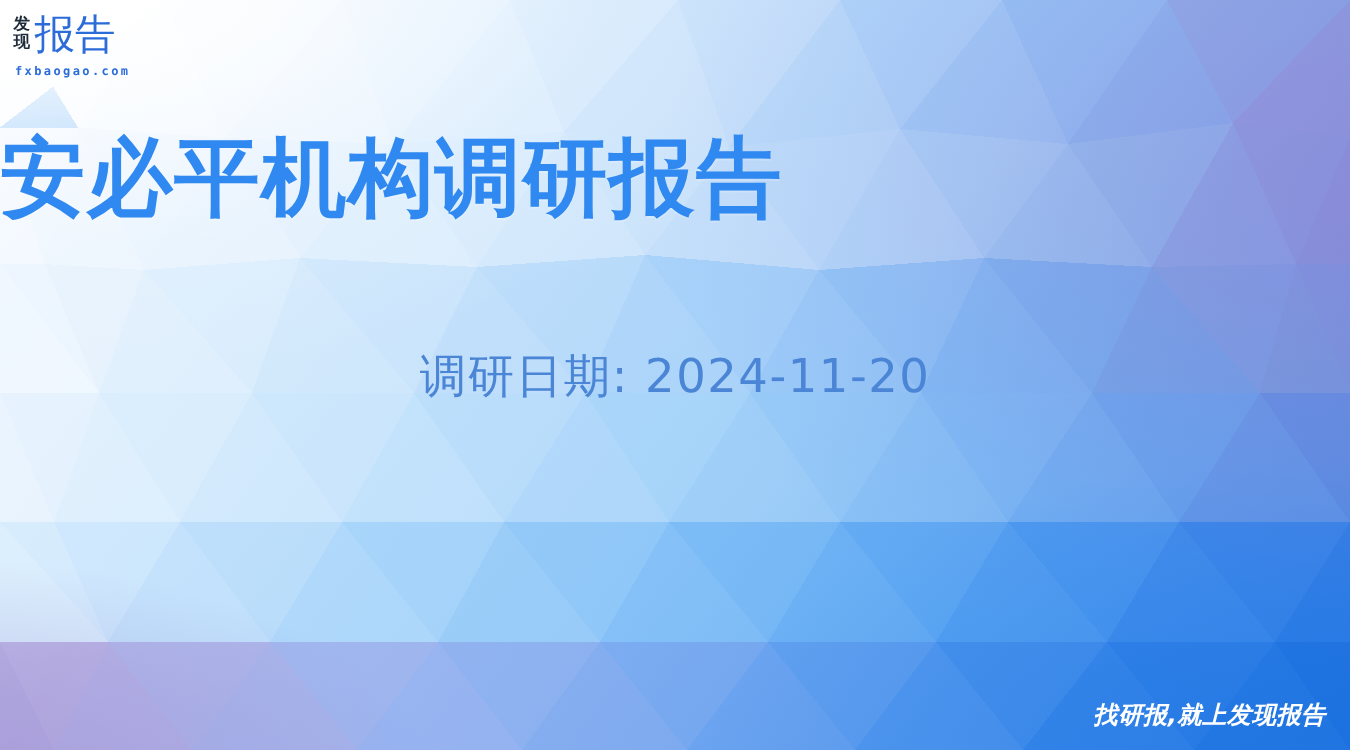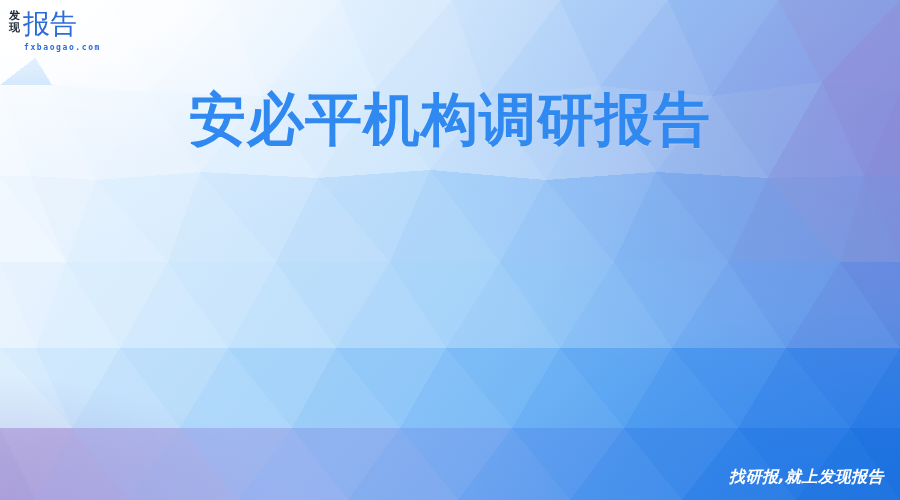--- a/index.html
+++ b/index.html
@@ -64,26 +64,26 @@
     letter-spacing:0;
   }
   .logo-main{
     font-family:"DejaVu Sans","Liberation Sans",sans-serif;
     font-size:27px;line-height:29px;font-weight:400;color:#2b6cd9;
     letter-spacing:0px;
   }
   .logo-url{
     font-family:"DejaVu Sans Mono","Liberation Mono",monospace;
     font-size:8px;line-height:10px;font-weight:700;color:#2b6cd9;
-    letter-spacing:1.6px;margin-top:2px;padding-left:1px;margin-left:14px;
+    letter-spacing:1.6px;margin-top:2px;padding-left:1px;
   }
 
   
   #title{
-    position:absolute;left:0;top:84px;width:900px;text-align:center;
+    position:absolute;left:0;top:84px;width:900px;
     font-family:"DejaVu Sans","Liberation Sans",sans-serif;
     font-size:57px;line-height:70px;font-weight:700;
     color:#3089f0;letter-spacing:1px;
     text-shadow:0 1px 0 rgba(255,255,255,0.18);
   }
   #subtitle{
     position:absolute;left:0;top:228px;width:900px;text-align:center;
     font-family:"DejaVu Sans","Liberation Sans",sans-serif;
     font-size:31px;line-height:46px;font-weight:400;
     color:#4b85d6;letter-spacing:1px;
@@ -233,16 +233,17 @@
         <span>发</span>
         <span>现</span>
       </div>
       <div class="logo-main">报告</div>
     </div>
     <div class="logo-url">fxbaogao.com</div>
   </div>
 
   <div id="title">安必平机构调研报告</div>
 
+  <div id="subtitle">调研日期: 2024-11-20</div>
 
   <div id="tagline">找研报,就上发现报告</div>
 
 </div>
 
 </body></html>

